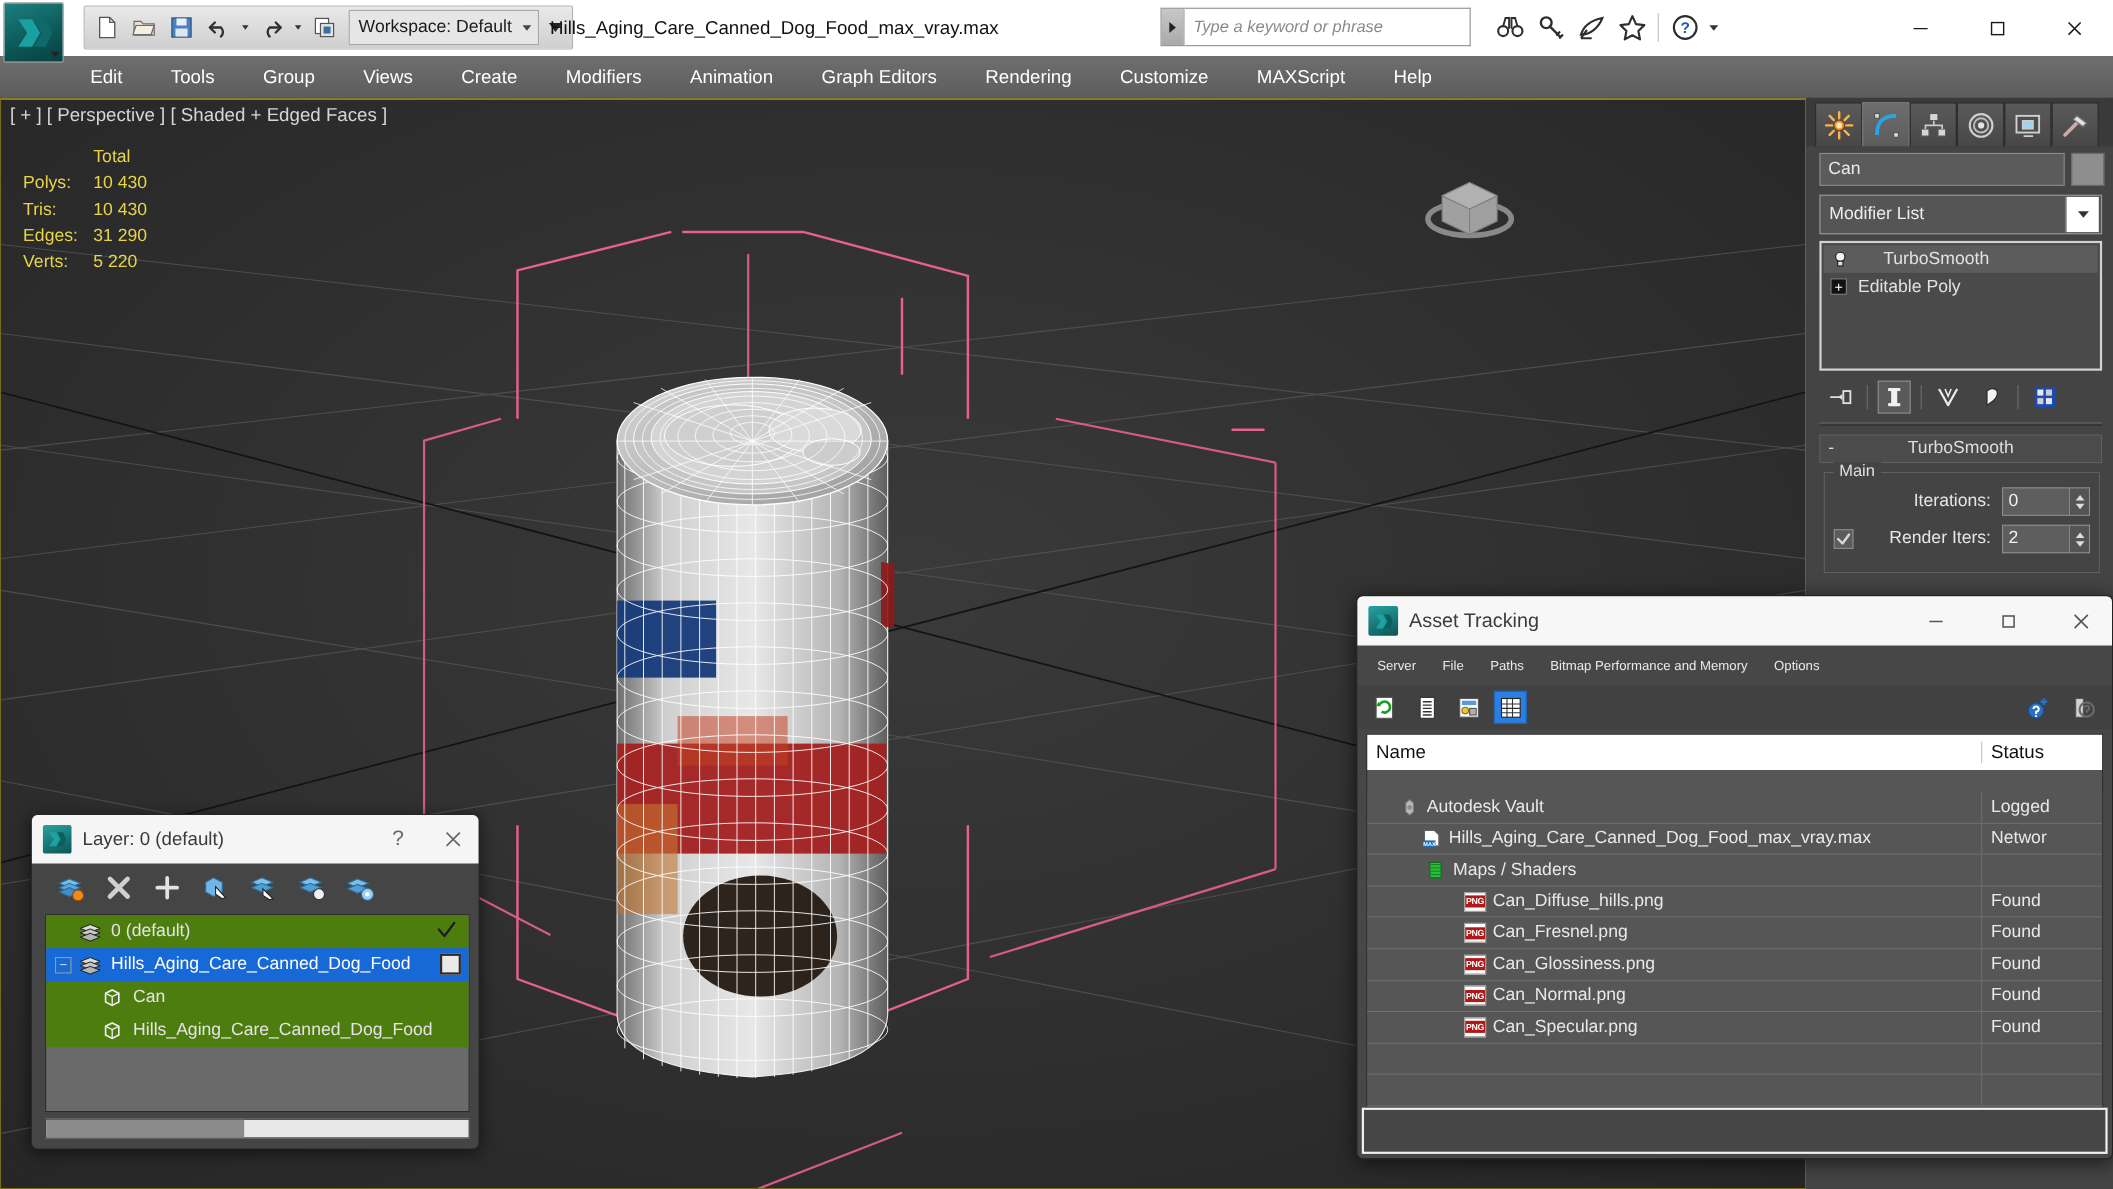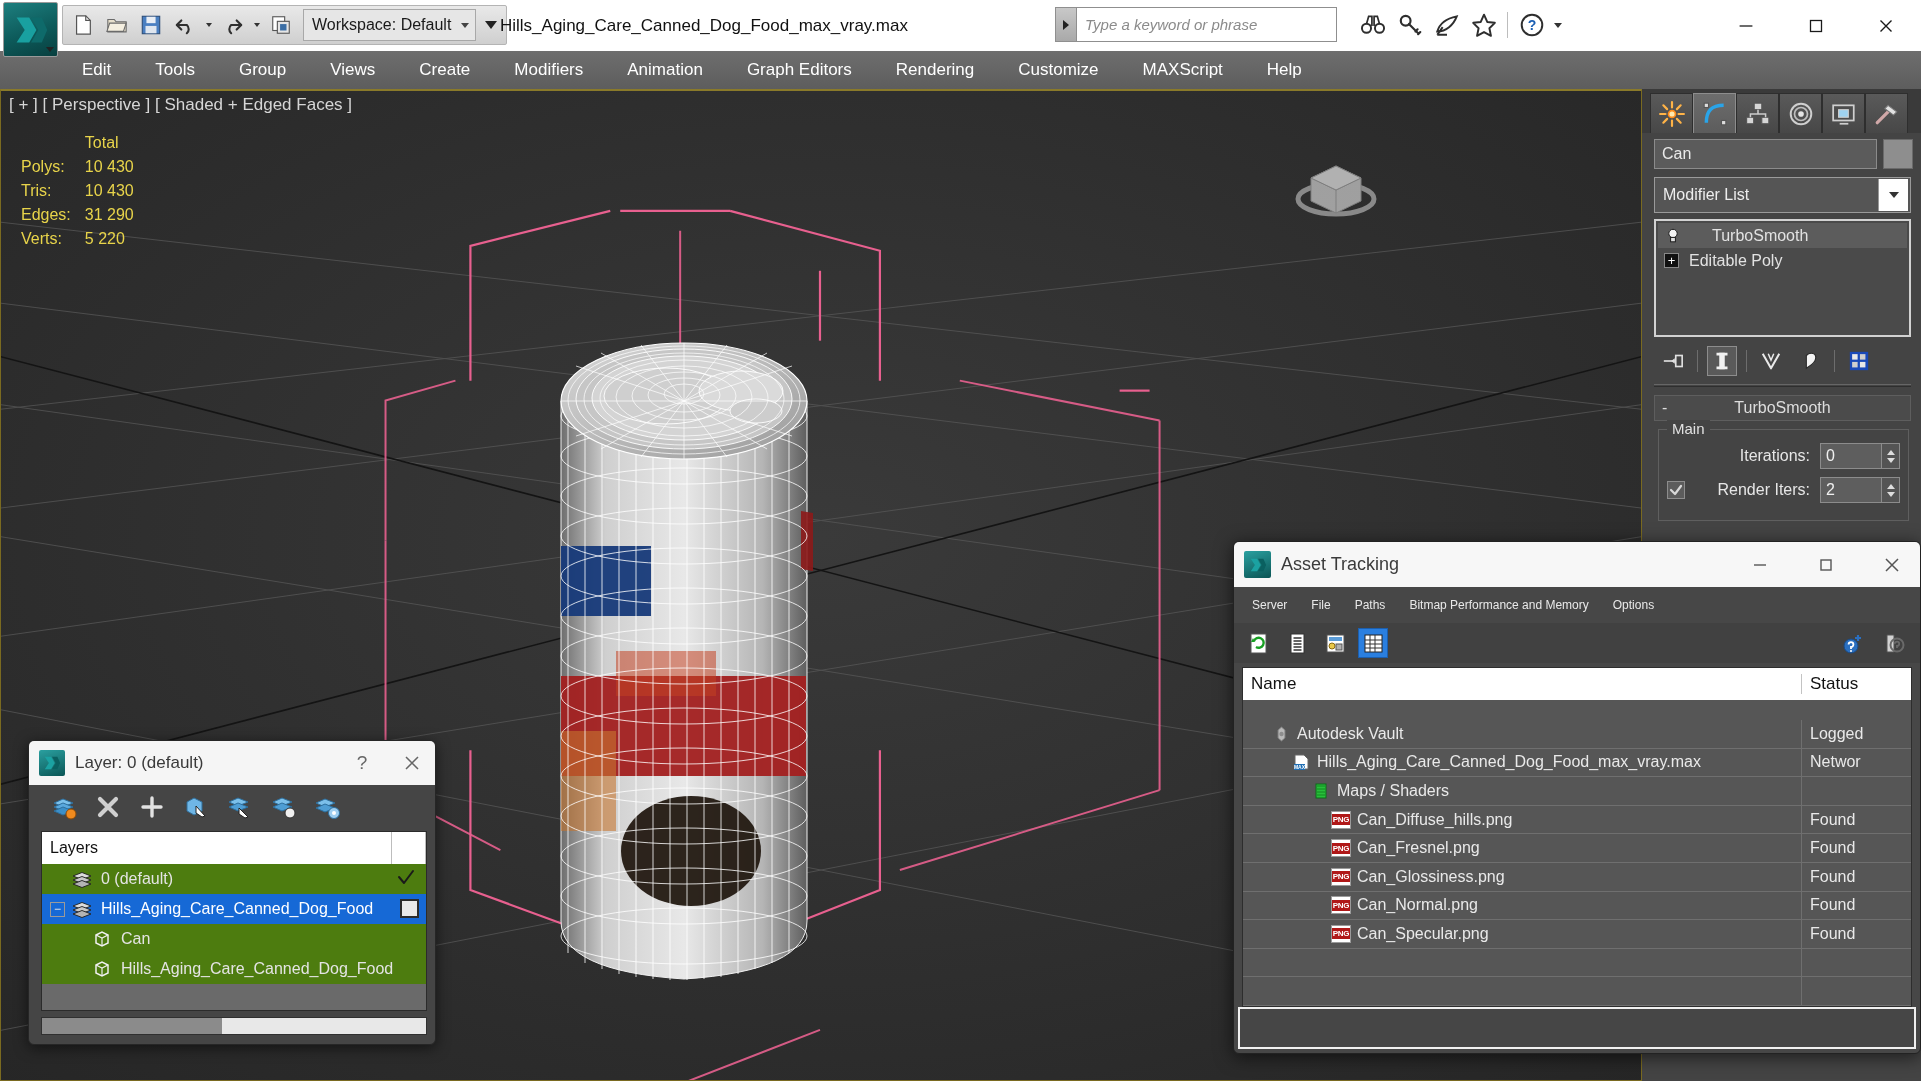--- a/index.html
+++ b/index.html
@@ -14,21 +14,21 @@
 
   .maxlogo { position:absolute; left:3px; top:2px; width:55px; height:55px;
      background:linear-gradient(160deg,#1d7f7f 0%,#0d5a5a 55%,#083f3f 100%);
      border:1px solid #9a9a9a; border-radius:2px; display:flex;
      align-items:center; justify-content:center; z-index:20; }
   .maxlogo svg { width:36px; height:36px; }
   .maxlogo-caret { position:absolute; right:3px; bottom:4px; width:0;height:0;
      border-left:4px solid transparent;border-right:4px solid transparent;
      border-top:5px solid #222; }
 
-  .qat { position:absolute; left:62px; top:5px; height:40px;
+  .qat { position:absolute; left:76px; top:5px; height:40px;
      background:linear-gradient(180deg,#e9e9e9,#cfcfcf); border:1px solid #b4b4b4;
      border-radius:2px; display:flex; align-items:center; padding:0 4px; gap:2px; }
   .qbtn { width:32px; height:32px; display:flex; align-items:center;
      justify-content:center; cursor:pointer; }
   .qbtn svg { width:22px;height:22px; }
   .qcaret { width:12px;height:32px;display:flex;align-items:center;justify-content:center; }
   .qcaret i { display:block;width:0;height:0;border-left:3.5px solid transparent;
      border-right:3.5px solid transparent;border-top:4.5px solid #333; }
   .wspace { height:32px; background:#e6e6e6; border:1px solid #a8a8a8;
      display:flex; align-items:center; padding:0 6px 0 8px; margin-left:4px;
@@ -802,25 +802,20 @@
         <svg viewBox="0 0 26 26">
             <path d="M1 9 L10 5 L20 9 L10 13 Z" fill="#7cc0ea" stroke="#2d6f9e"></path>
             <path d="M1 14 L10 10 L20 14 L10 18 Z" fill="#4f9ed4" stroke="#2d6f9e"></path>
             <circle cx="19" cy="19" r="5.5" fill="#9ecef0" stroke="#2d6f9e"></circle>
             <circle cx="19" cy="19" r="2" fill="#fff"></circle>
           </svg>
       </span>
     </div>
 
     <div class="ld-list">
-      <div class="ld-hdr">
-        <span>Layers</span>
-        <span class="c2"></span>
-        <span class="c3"></span>
-      </div>
       <div class="ld-rows">
 
         <div class="ld-row">
           <span style="width:15px;margin-left:8px"></span>
           <span class="licon">
             <svg viewBox="0 0 20 20">
                 <path d="M1 7 L10 3.5 L19 7 L10 10.5 Z" fill="#dcdcdc" stroke="#1d1d1d" stroke-width=".9"></path>
                 <path d="M1 11 L10 7.5 L19 11 L10 14.5 Z" fill="#c8c8c8" stroke="#1d1d1d" stroke-width=".9"></path>
                 <path d="M1 15 L10 11.5 L19 15 L10 18.5 Z" fill="#b4b4b4" stroke="#1d1d1d" stroke-width=".9"></path>
               </svg>
@@ -990,21 +985,21 @@
                   <rect x="2" y="11" width="11" height="6" fill="#1f6fb5"></rect>
                   <text x="7.5" y="16" text-anchor="middle" font-size="5" fill="#fff" font-family="Liberation Sans, sans-serif" font-weight="bold">MAX</text>
                 </svg>
             </span>
             <span>Hills_Aging_Care_Canned_Dog_Food_max_vray.max</span>
           </span>
           <span class="at-cstatus">Networ</span>
         </div>
 
         <div class="at-row">
-          <span class="at-cname" style="padding-left:68px">
+          <span class="at-cname" style="padding-left:52px">
             <span class="at-fileicon">
               <svg viewBox="0 0 19 18">
                   <rect x="4" y="2" width="10" height="14" fill="#27c03a" stroke="#0d6a19"></rect>
                   <path d="M5 4 h8 M5 7 h8 M5 10 h8 M5 13 h8" stroke="#0f7a1d" stroke-width=".8"></path>
                 </svg>
             </span>
             <span>Maps / Shaders</span>
           </span>
           <span class="at-cstatus"></span>
         </div>

